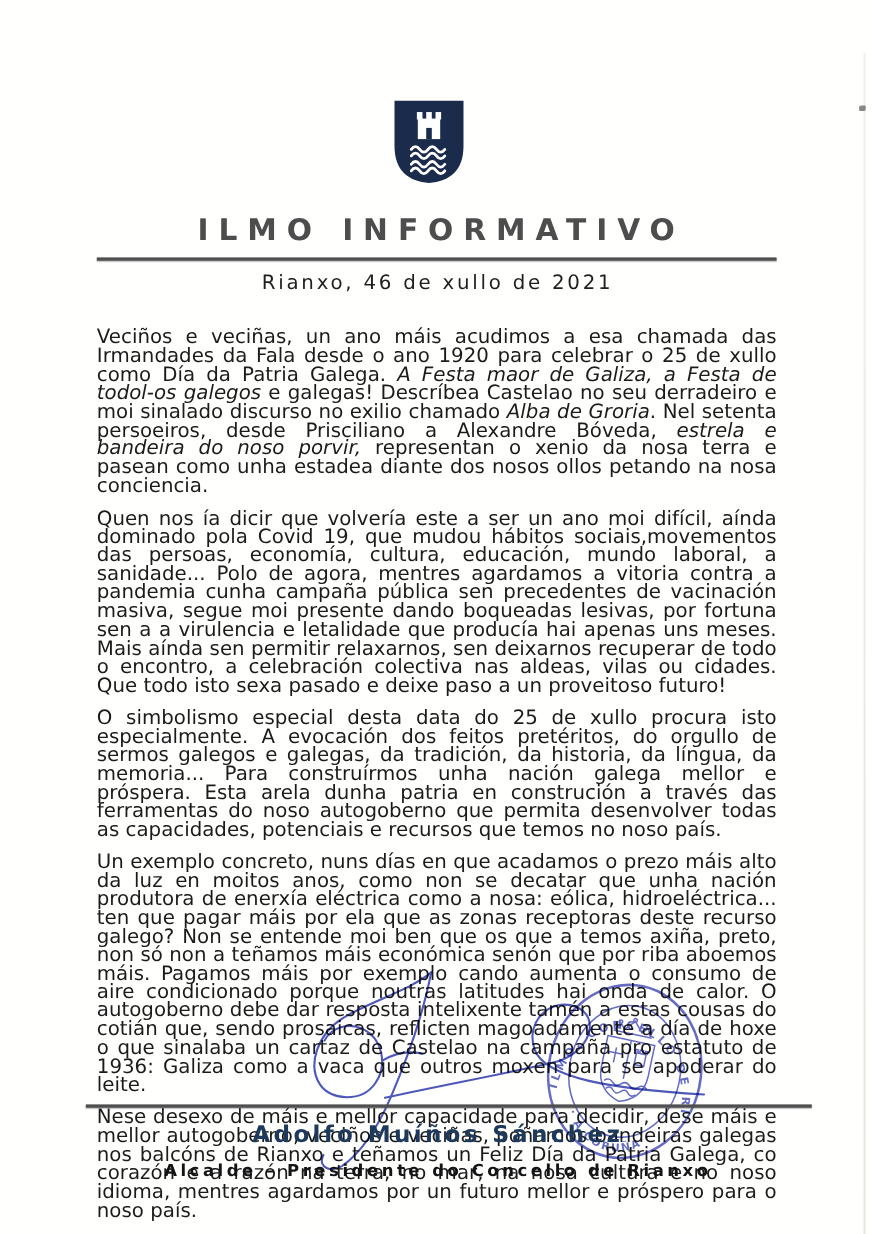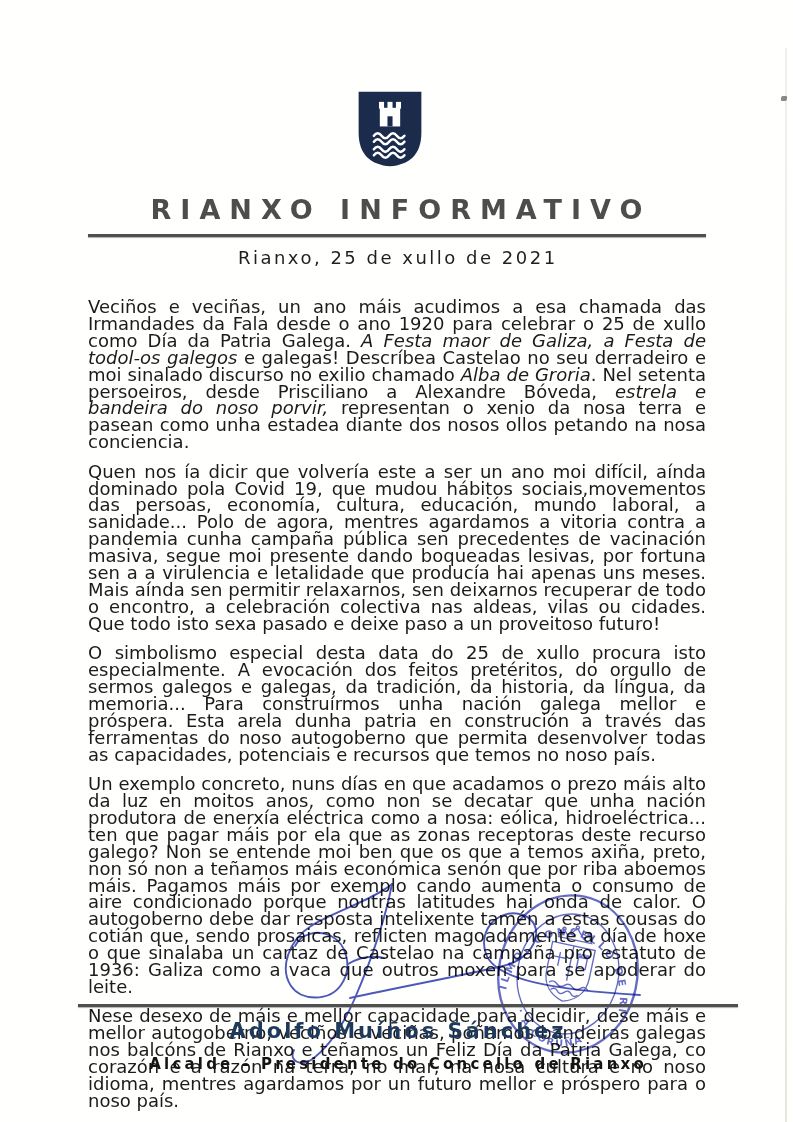--- a/index.html
+++ b/index.html
@@ -86,23 +86,23 @@
     <rect x="37" y="31" width="6" height="12" fill="#1a2b4c"></rect>
 
     <g fill="none" stroke="#ffffff" stroke-width="3" stroke-linecap="round">
       <path d="M21,54 q4.5,-6 9,0 t9,0 t9,0 t9,0"></path>
       <path d="M21,61 q4.5,-6 9,0 t9,0 t9,0 t9,0"></path>
       <path d="M21,70 q4.5,-6 9,0 t9,0 t9,0 t9,0"></path>
       <path d="M21,77 q4.5,-6 9,0 t9,0 t9,0 t9,0"></path>
     </g>
   </svg>
 
-  <div class="doc-title">RIANXO INFORMATIVO</div>
+  <div class="doc-title">ILMO INFORMATIVO</div>
   <div class="rule rule-top"></div>
-  <div class="dateline">Rianxo, 25 de xullo de 2021</div>
+  <div class="dateline">Rianxo, 46 de xullo de 2021</div>
 
   <div class="body-text">
       <p><span>Veciños e veciñas, un ano máis acudimos a esa chamada das Irmandades da Fala desde o ano 1920 para celebrar o 25 de xullo como Día da Patria Galega. </span><em>A Festa maor de Galiza, a Festa de todol-os galegos</em><span> e galegas! Descríbea Castelao no seu derradeiro e moi sinalado discurso no exilio chamado </span><em>Alba de Groria</em><span>. Nel setenta persoeiros, desde Prisciliano a Alexandre Bóveda, </span><em>estrela e bandeira do noso porvir,</em><span> representan o xenio da nosa terra e pasean como unha estadea diante dos nosos ollos petando na nosa conciencia.</span></p>
       <p><span>Quen nos ía dicir que volvería este a ser un ano moi difícil, aínda dominado pola Covid 19, que mudou hábitos sociais,movementos das persoas, economía, cultura, educación, mundo laboral, a sanidade... Polo de agora, mentres agardamos a vitoria contra a pandemia cunha campaña pública sen precedentes de vacinación masiva, segue moi presente dando boqueadas lesivas, por fortuna sen a a virulencia e letalidade que producía hai apenas uns meses. Mais aínda sen permitir relaxarnos, sen deixarnos recuperar de todo o encontro, a celebración colectiva nas aldeas, vilas ou cidades. Que todo isto sexa pasado e deixe paso a un proveitoso futuro!</span></p>
       <p><span>O simbolismo especial desta data do 25 de xullo procura isto especialmente. A evocación dos feitos pretéritos, do orgullo de sermos galegos e galegas, da tradición, da historia, da língua, da memoria... Para construírmos unha nación galega mellor e próspera. Esta arela dunha patria en construción a través das ferramentas do noso autogoberno que permita desenvolver todas as capacidades, potenciais e recursos que temos no noso país.</span></p>
       <p><span>Un exemplo concreto, nuns días en que acadamos o prezo máis alto da luz en moitos anos, como non se decatar que unha nación produtora de enerxía eléctrica como a nosa: eólica, hidroeléctrica... ten que pagar máis por ela que as zonas receptoras deste recurso galego? Non se entende moi ben que os que a temos axiña, preto, non só non a teñamos máis económica senón que por riba aboemos máis. Pagamos máis por exemplo cando aumenta o consumo de aire condicionado porque noutras latitudes hai onda de calor. O autogoberno debe dar resposta intelixente tamén a estas cousas do cotián que, sendo prosaicas, reflicten magoadamente a día de hoxe o que sinalaba un cartaz de Castelao na campaña pro estatuto de 1936: Galiza como a vaca que outros moxen para se apoderar do leite.</span></p>
       <p><span>Nese desexo de máis e mellor capacidade para decidir, dese máis e mellor autogoberno, veciños e veciñas, poñamos bandeiras galegas nos balcóns de Rianxo e teñamos un Feliz Día da Patria Galega, co corazón e a razón na terra, no mar, na nosa cultura e no noso idioma, mentres agardamos por un futuro mellor e próspero para o noso país.</span></p>
     </div>
 
   <svg class="signature-svg" viewBox="0 0 410 212">

